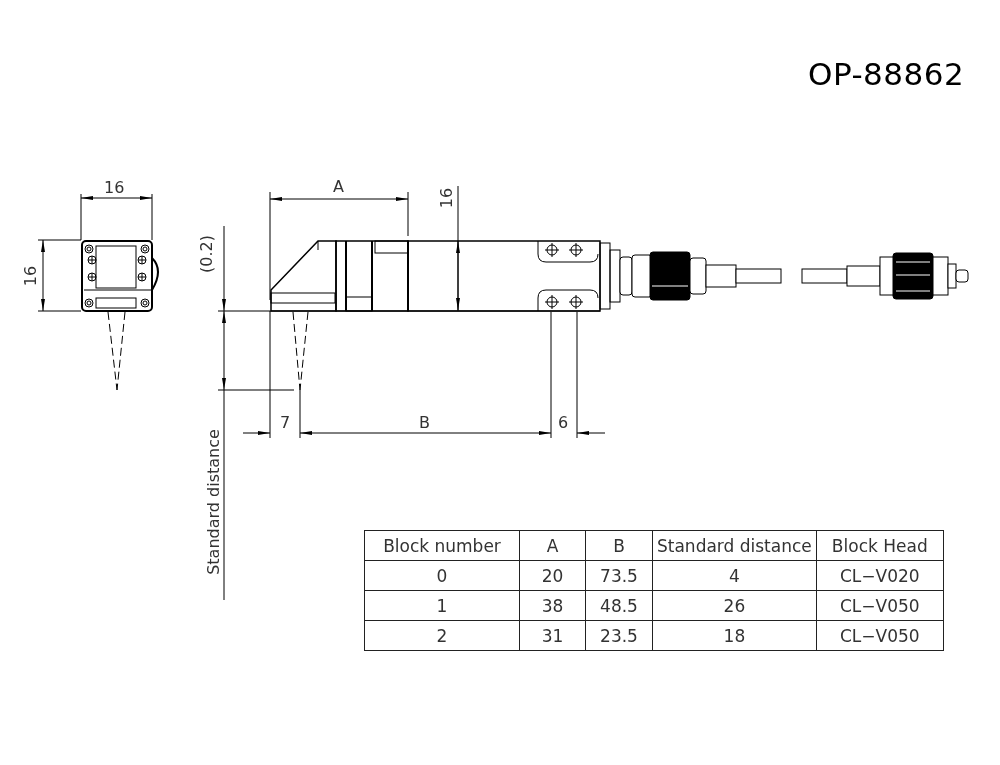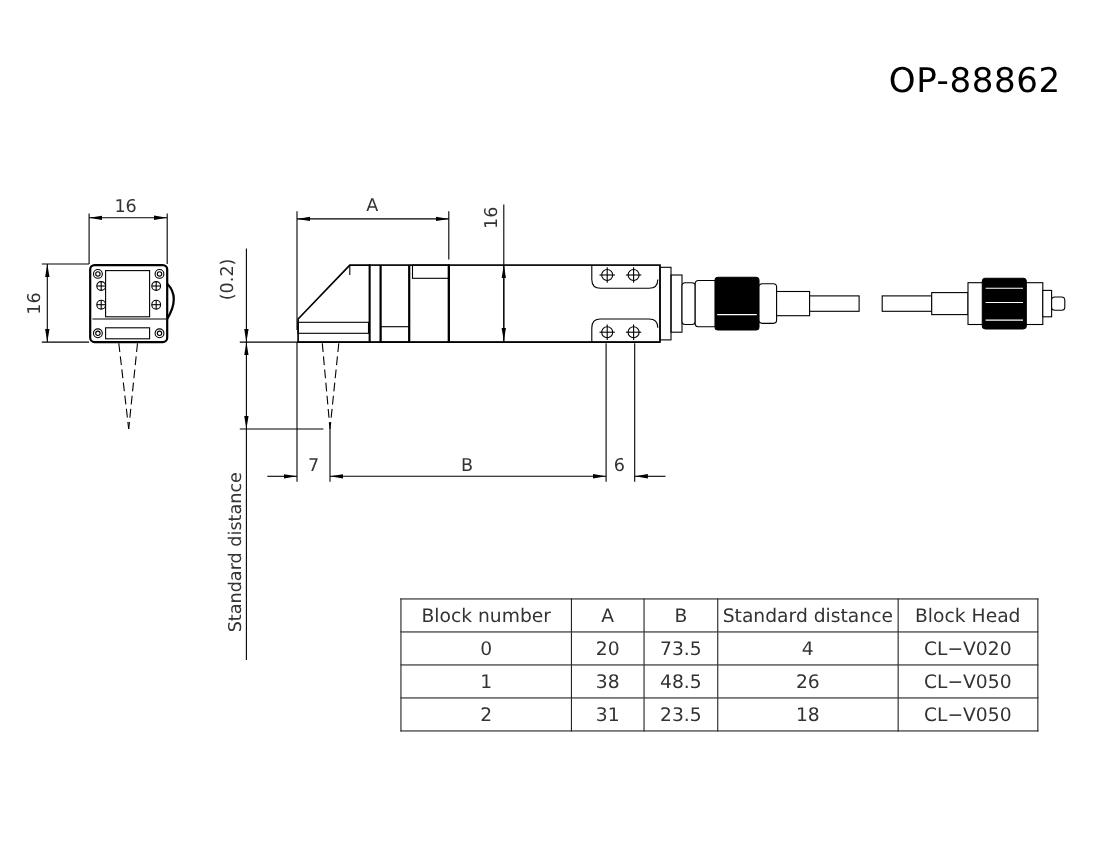--- a/index.html
+++ b/index.html
@@ -1,20 +1,20 @@
 <!DOCTYPE html>
 <html><head>
 <meta charset="utf-8">
 <style>
   html, body { margin:0; padding:0; background:#ffffff; }
   body { width:1000px; height:765px; position:relative; overflow:hidden; font-family:"DejaVu Sans", sans-serif; }
   .title { position:absolute; left:808px; top:16px; font-family:"DejaVu Sans", sans-serif; font-size:31px; color:#000; letter-spacing:0.5px;margin-top:40px; }
   svg.drawing { position:absolute; left:0; top:0; }
   .dim { font-family:"DejaVu Sans", sans-serif; font-size:16px; fill:#333; }
-  table.spec { position:absolute; left:364px; top:544px; border-collapse:collapse; font-family:"DejaVu Sans", sans-serif; font-size:17px; color:#333; }
+  table.spec { position:absolute; left:364px; top:530px; border-collapse:collapse; font-family:"DejaVu Sans", sans-serif; font-size:17px; color:#333; }
   table.spec td, table.spec th { border:1px solid #222; text-align:center; font-weight:normal; height:29px; padding:0 4px; white-space:nowrap; }
 </style>
 </head>
 <body>
 
 <div class="title">OP-88862</div>
 
 <svg class="drawing" width="1000" height="765" viewBox="0 0 1000 765" xmlns="http://www.w3.org/2000/svg">
   <defs>
     <marker id="arr" markerWidth="12" markerHeight="6" refX="12" refY="3" orient="auto-start-reverse" markerUnits="userSpaceOnUse">

